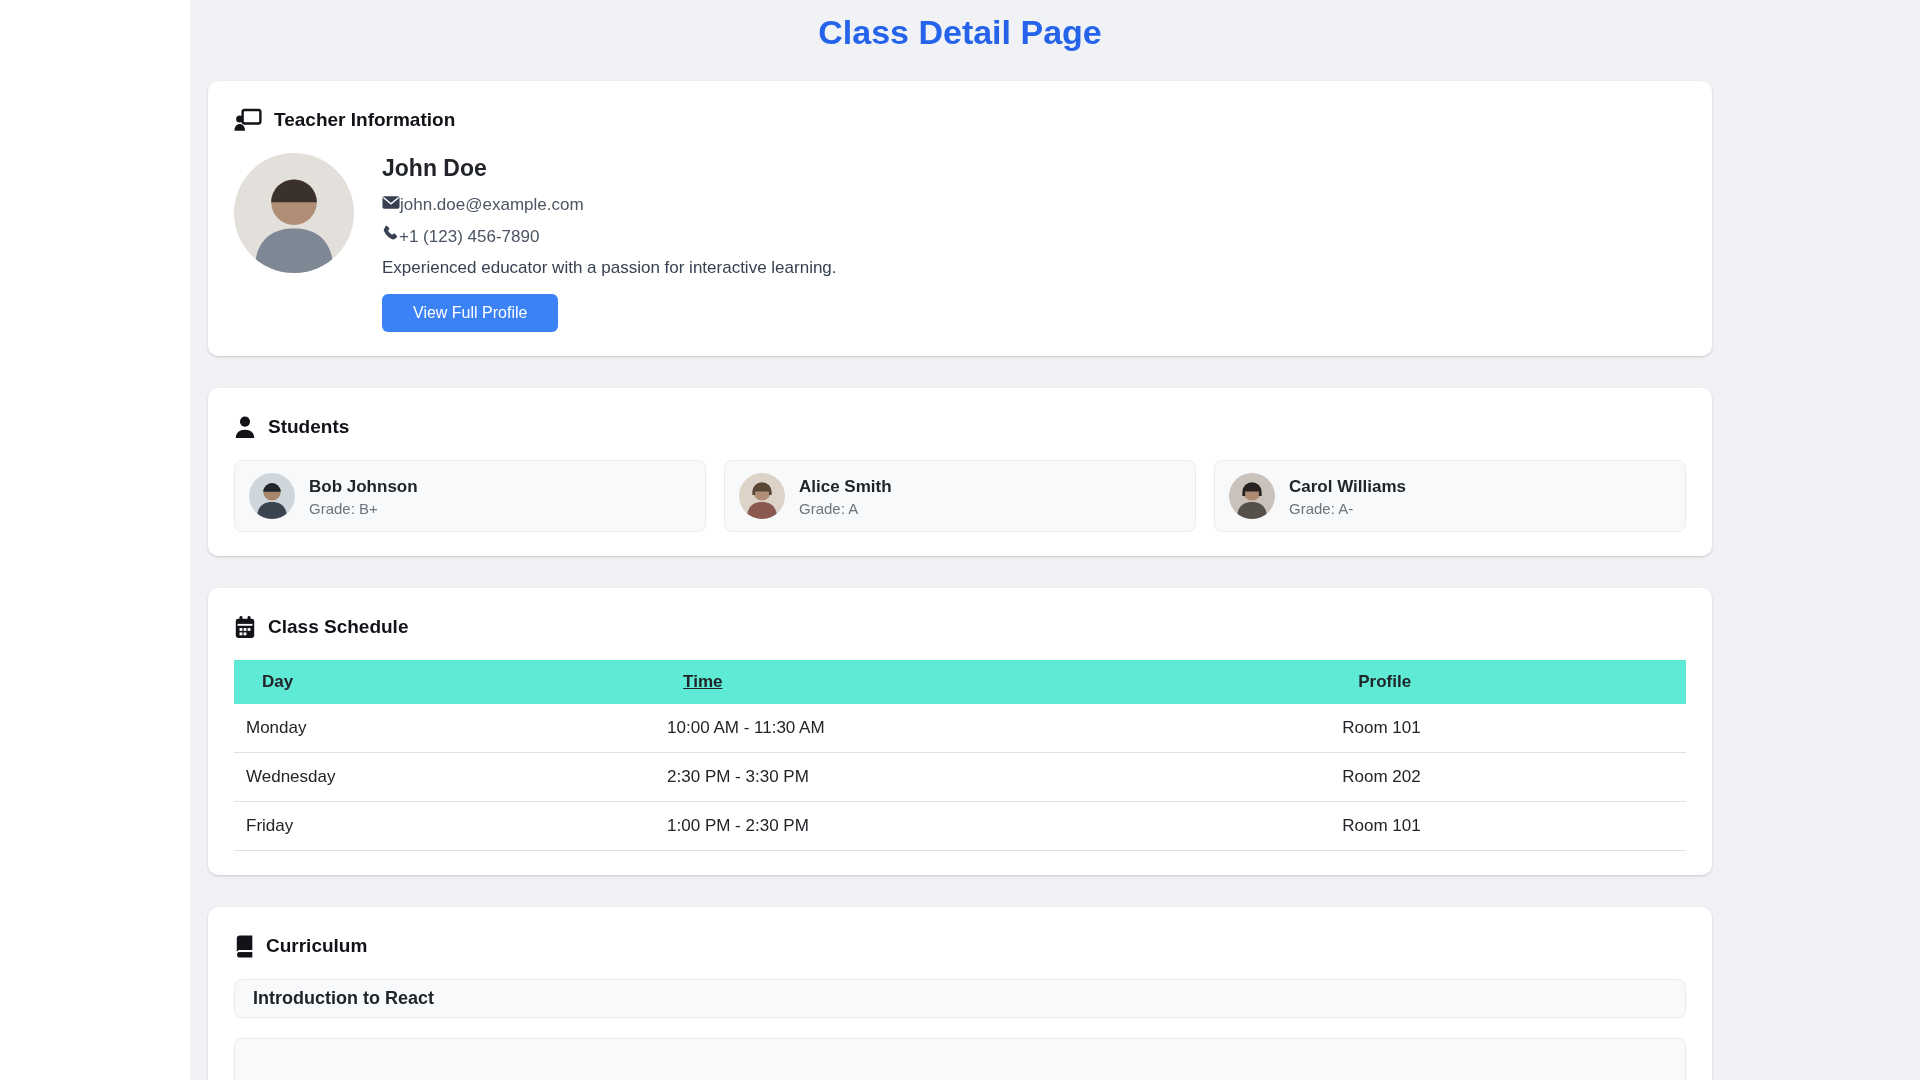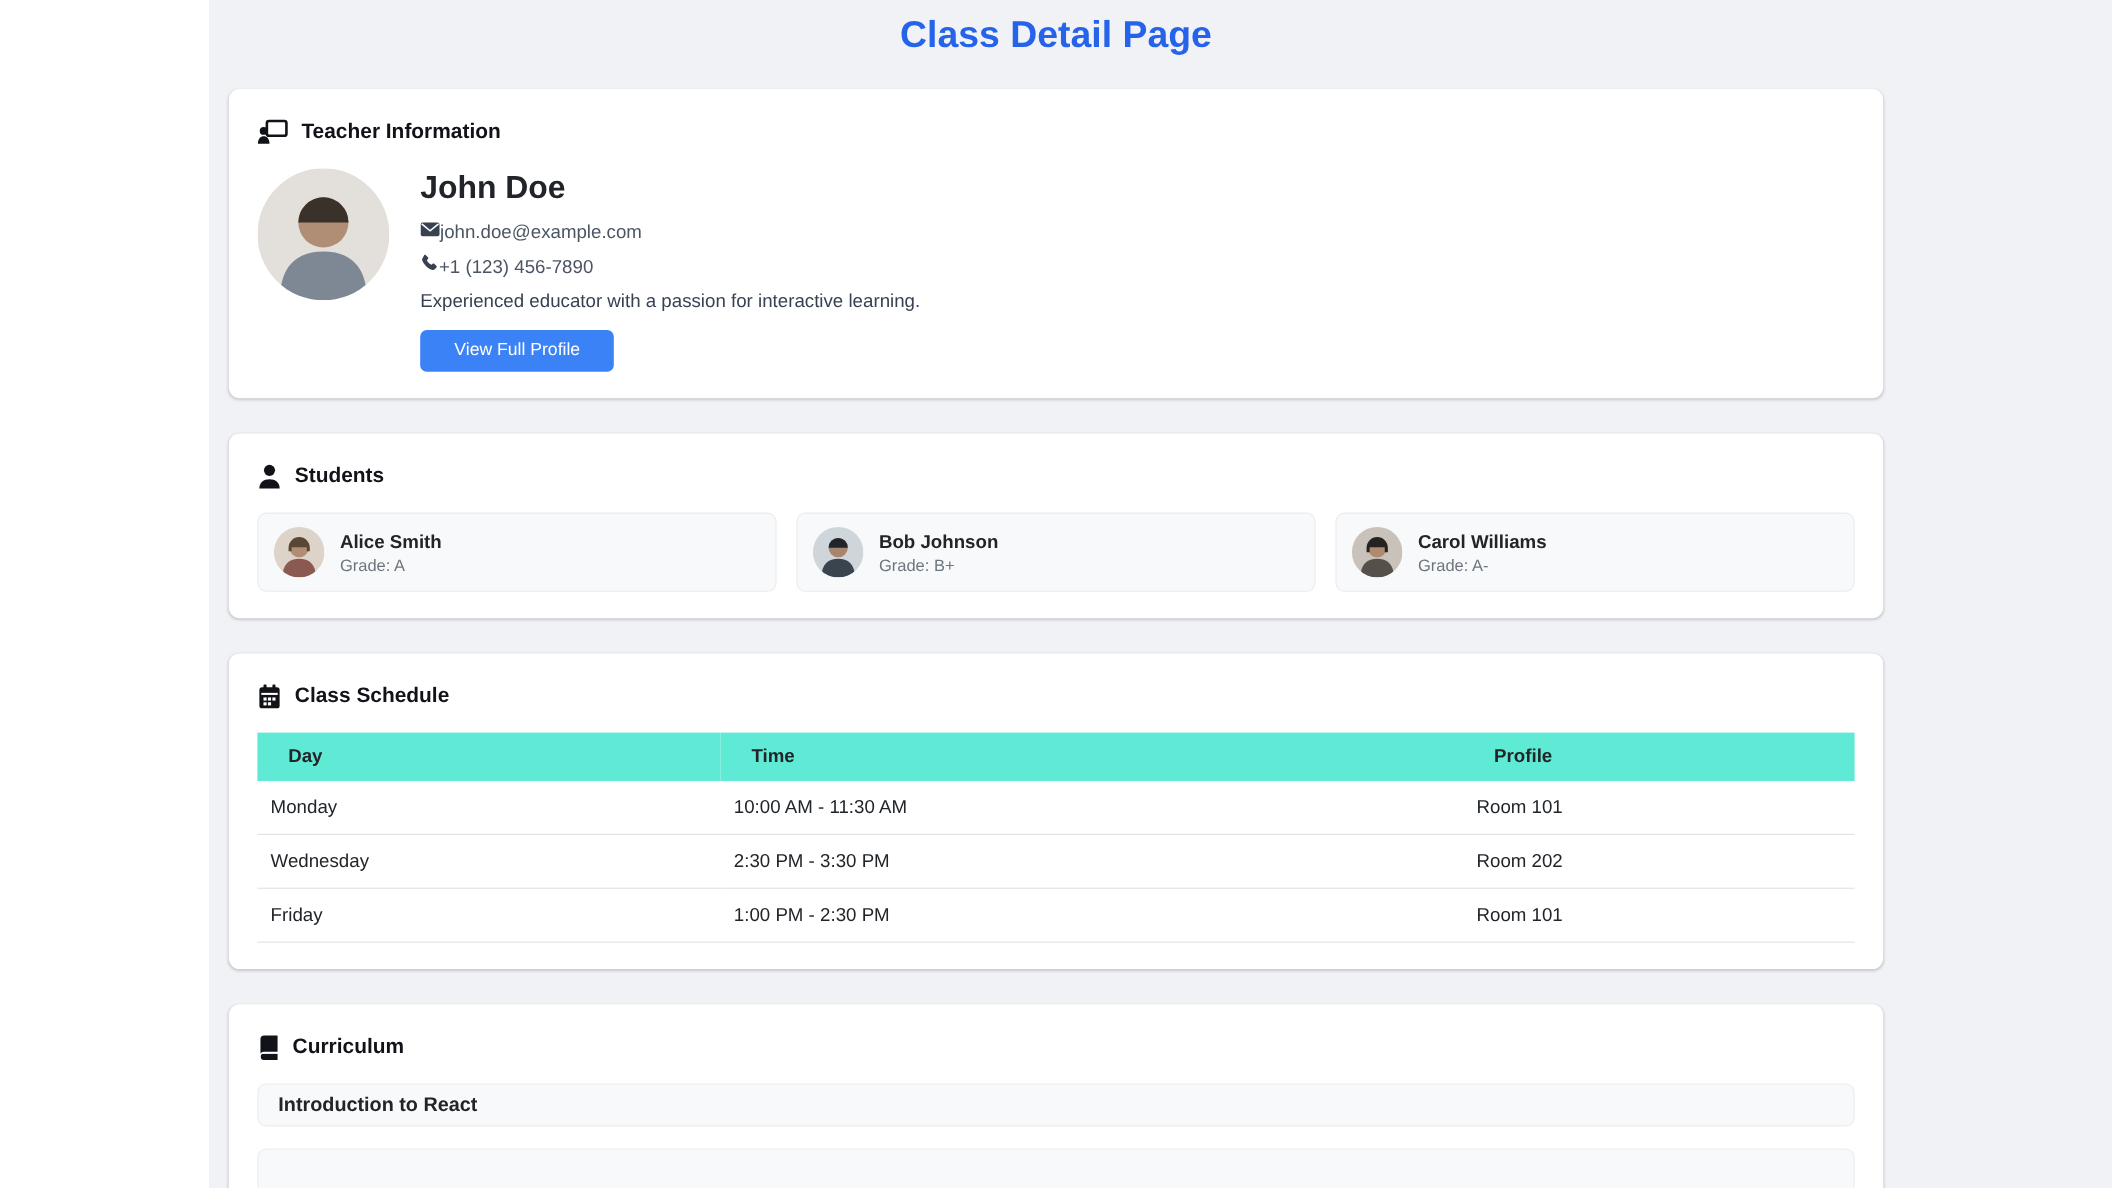--- a/index.html
+++ b/index.html
@@ -43,21 +43,21 @@
   }
   .section-heading svg { display: block; }
 
   
   .teacher-body { display: flex; gap: 28px; align-items: flex-start; }
   .avatar-lg {
     width: 120px; height: 120px; border-radius: 50%;
     overflow: hidden; flex-shrink: 0;
   }
   .avatar-lg svg, .avatar-sm svg { display: block; width: 100%; height: 100%; }
-  .teacher-name { font-size: 29px; font-weight: bold; margin: 2px 0 12px; }
+  .teacher-name { font-size: 23px; font-weight: bold; margin: 2px 0 12px; }
   .contact-row {
     display: flex; align-items: center; 
     color: #4b5563; font-size: 17px; line-height: 21px; margin-bottom: 10px;
   }
   .contact-row svg { flex-shrink: 0; color: #374151; }
   .bio { font-size: 17px; line-height: 21px; color: #374151; margin: 4px 0 16px; }
   .btn-primary {
     background: #3b82f6; color: #ffffff; border: none;
     border-radius: 6px; font-size: 16px; font-family: inherit;
     padding: 10px 31px; cursor: pointer;
@@ -77,21 +77,21 @@
   
   table.schedule { width: 100%; border-collapse: collapse; }
   table.schedule th {
     background: #5eead4; text-align: left;
     font-size: 17px; font-weight: bold; padding: 12px 28px;
   }
   table.schedule td {
     padding: 14px 12px; font-size: 17px;
     border-bottom: 1px solid #dee2e6;
   }
-  .col-day { width: 29%; } .col-time { width: 46.5%; } .col-loc { width: 24.5%; }
+  .col-day { width: 29%; } .col-time { width: 46.5%; text-decoration: underline; } .col-loc { width: 24.5%; }
 
   
   .curriculum-item {
     background: #f8f9fa; border: 1px solid #e9ecef; border-radius: 8px;
     padding: 8px 18px; font-size: 18px; font-weight: bold;
     margin-bottom: 20px;
   }
   .curriculum-item.partial { min-height: 60px; margin-bottom: 0; }
   .card.last { margin-bottom: 0; }
 </style>
@@ -157,44 +157,44 @@
           <path d="M1.6 20.5 c0-5 3.6-7.6 8.4-7.6 s8.4 2.6 8.4 7.6 z" fill="currentColor"></path>
         </svg>
       </span>
       <span>Students</span>
     </div>
     <div class="students-grid">
 
       <div class="student-item">
         <div class="avatar-sm">
           <svg viewBox="0 0 100 100">
+            <rect width="100" height="100" fill="#cfd6db"></rect>
+            <circle cx="50" cy="41" r="19" fill="#a8866b"></circle>
+            <path d="M31 41 a19 19 0 0 1 38 0 z" fill="#20262c"></path>
+            <path d="M17 100 C17 73 31 63 50 63 C69 63 83 73 83 100 Z" fill="#3a444e"></path>
+          </svg>
+        </div>
+        <div>
+          <div class="student-name">Bob Johnson</div>
+          <div class="student-grade">Grade: B+</div>
+        </div>
+      </div>
+
+      <div class="student-item">
+        <div class="avatar-sm">
+          <svg viewBox="0 0 100 100">
             <rect width="100" height="100" fill="#ddd3c8"></rect>
             <circle cx="50" cy="41" r="19" fill="#b08e75"></circle>
             <path d="M29 48 v-7 a21 21 0 0 1 42 0 v7 h-6 v-8 h-30 v8 z" fill="#5a4634"></path>
             <path d="M17 100 C17 73 31 63 50 63 C69 63 83 73 83 100 Z" fill="#8a5a50"></path>
           </svg>
         </div>
         <div>
           <div class="student-name">Alice Smith</div>
           <div class="student-grade">Grade: A</div>
-        </div>
-      </div>
-
-      <div class="student-item">
-        <div class="avatar-sm">
-          <svg viewBox="0 0 100 100">
-            <rect width="100" height="100" fill="#cfd6db"></rect>
-            <circle cx="50" cy="41" r="19" fill="#a8866b"></circle>
-            <path d="M31 41 a19 19 0 0 1 38 0 z" fill="#20262c"></path>
-            <path d="M17 100 C17 73 31 63 50 63 C69 63 83 73 83 100 Z" fill="#3a444e"></path>
-          </svg>
-        </div>
-        <div>
-          <div class="student-name">Bob Johnson</div>
-          <div class="student-grade">Grade: B+</div>
         </div>
       </div>
 
       <div class="student-item">
         <div class="avatar-sm">
           <svg viewBox="0 0 100 100">
             <rect width="100" height="100" fill="#c9c2ba"></rect>
             <circle cx="50" cy="41" r="19" fill="#ad8a70"></circle>
             <path d="M29 50 v-9 a21 21 0 0 1 42 0 v9 h-6 v-10 h-30 v10 z" fill="#262220"></path>
             <path d="M17 100 C17 73 31 63 50 63 C69 63 83 73 83 100 Z" fill="#55504a"></path>

